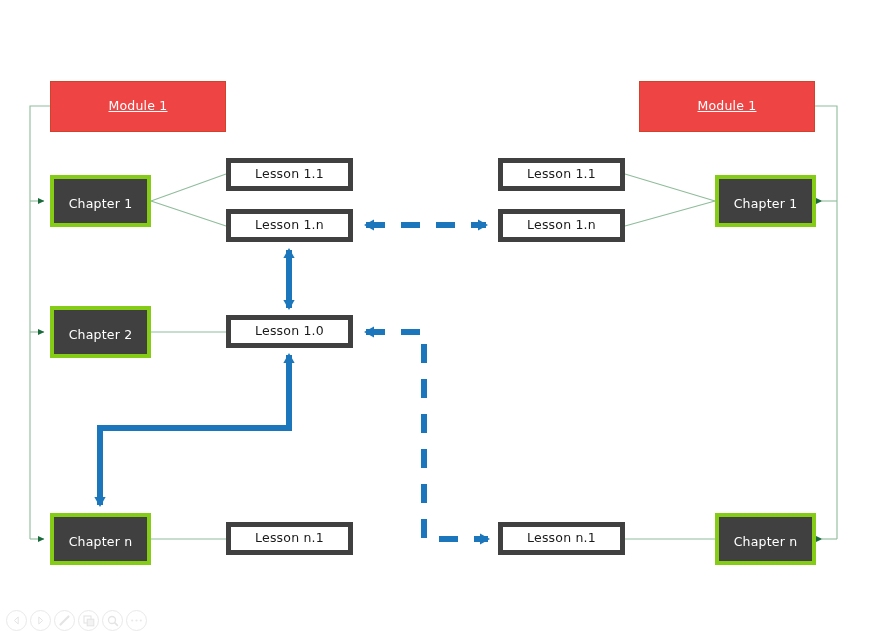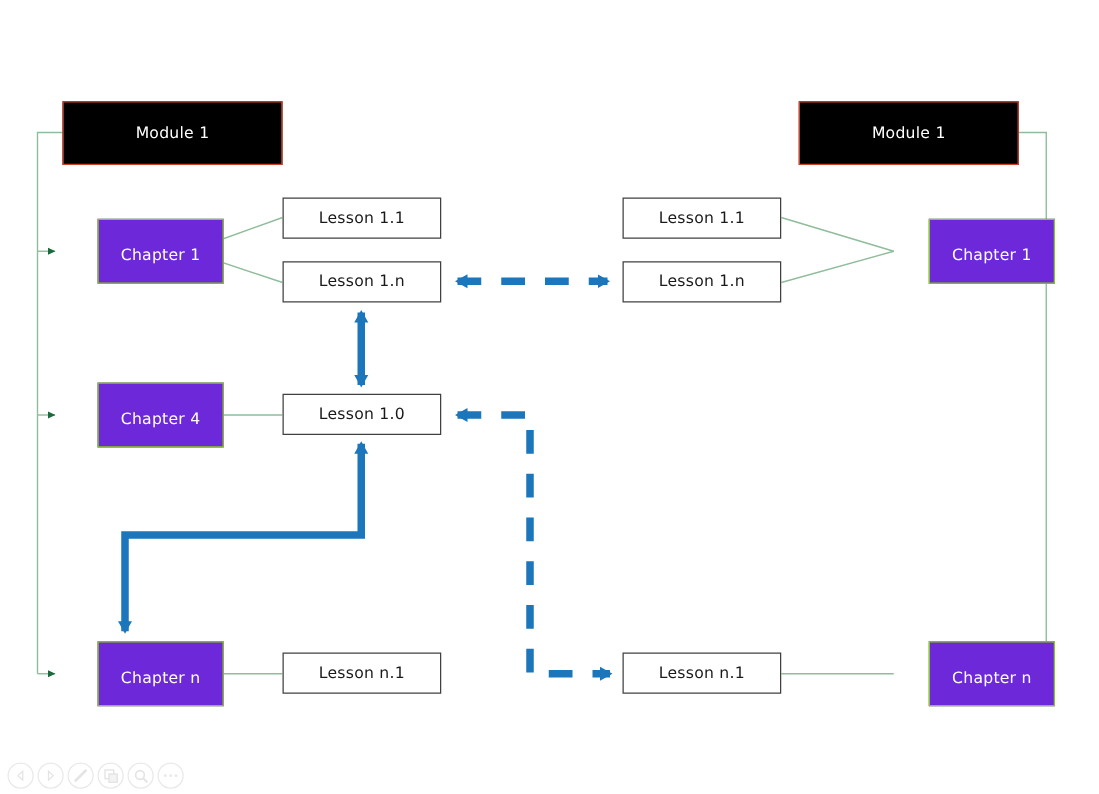--- a/index.html
+++ b/index.html
@@ -26,34 +26,34 @@
     position: absolute;
     box-sizing: border-box;
     display: flex;
     align-items: center;
     justify-content: center;
     font-size: 12.5px;
     letter-spacing: 0.2px;
     user-select: none;
   }
   .node-module {
-    background: #000000;
+    background: #ef4444;
     color: #ffffff;
     border: 1px solid #D0422A;
+    text-decoration: underline;
   }
   .node-chapter {
-    background: #6d28d9;
+    background: #404040;
     color: #ffffff;
-    border: 1px solid #84cc16;
-    margin-left: 28px;
+    border: 4px solid #84cc16;
   }
   .node-lesson {
     background: #ffffff;
     color: #1a1a1a;
-    border: 1px solid #404040;
+    border: 5px solid #404040;
   }
   .node-label {
     display: block;
     line-height: 1;
   }
   .chapter-label {
     position: relative;
     top: 3px;
   }
   #toolbar {
@@ -152,21 +152,21 @@
 
 <div class="node node-module" style="left:50px; top:81px; width:176px; height:51px;">
   <span class="node-label">Module 1</span>
 </div>
 
 <div class="node node-chapter" style="left:50px; top:175px; width:101px; height:52px;">
   <span class="node-label chapter-label">Chapter 1</span>
 </div>
 
 <div class="node node-chapter" style="left:50px; top:306px; width:101px; height:52px;">
-  <span class="node-label chapter-label">Chapter 4</span>
+  <span class="node-label chapter-label">Chapter 2</span>
 </div>
 
 <div class="node node-chapter" style="left:50px; top:513px; width:101px; height:52px;">
   <span class="node-label chapter-label">Chapter n</span>
 </div>
 
 <div class="node node-lesson" style="left:226px; top:158px; width:127px; height:33px;">
   <span class="node-label">Lesson 1.1</span>
 </div>
 

